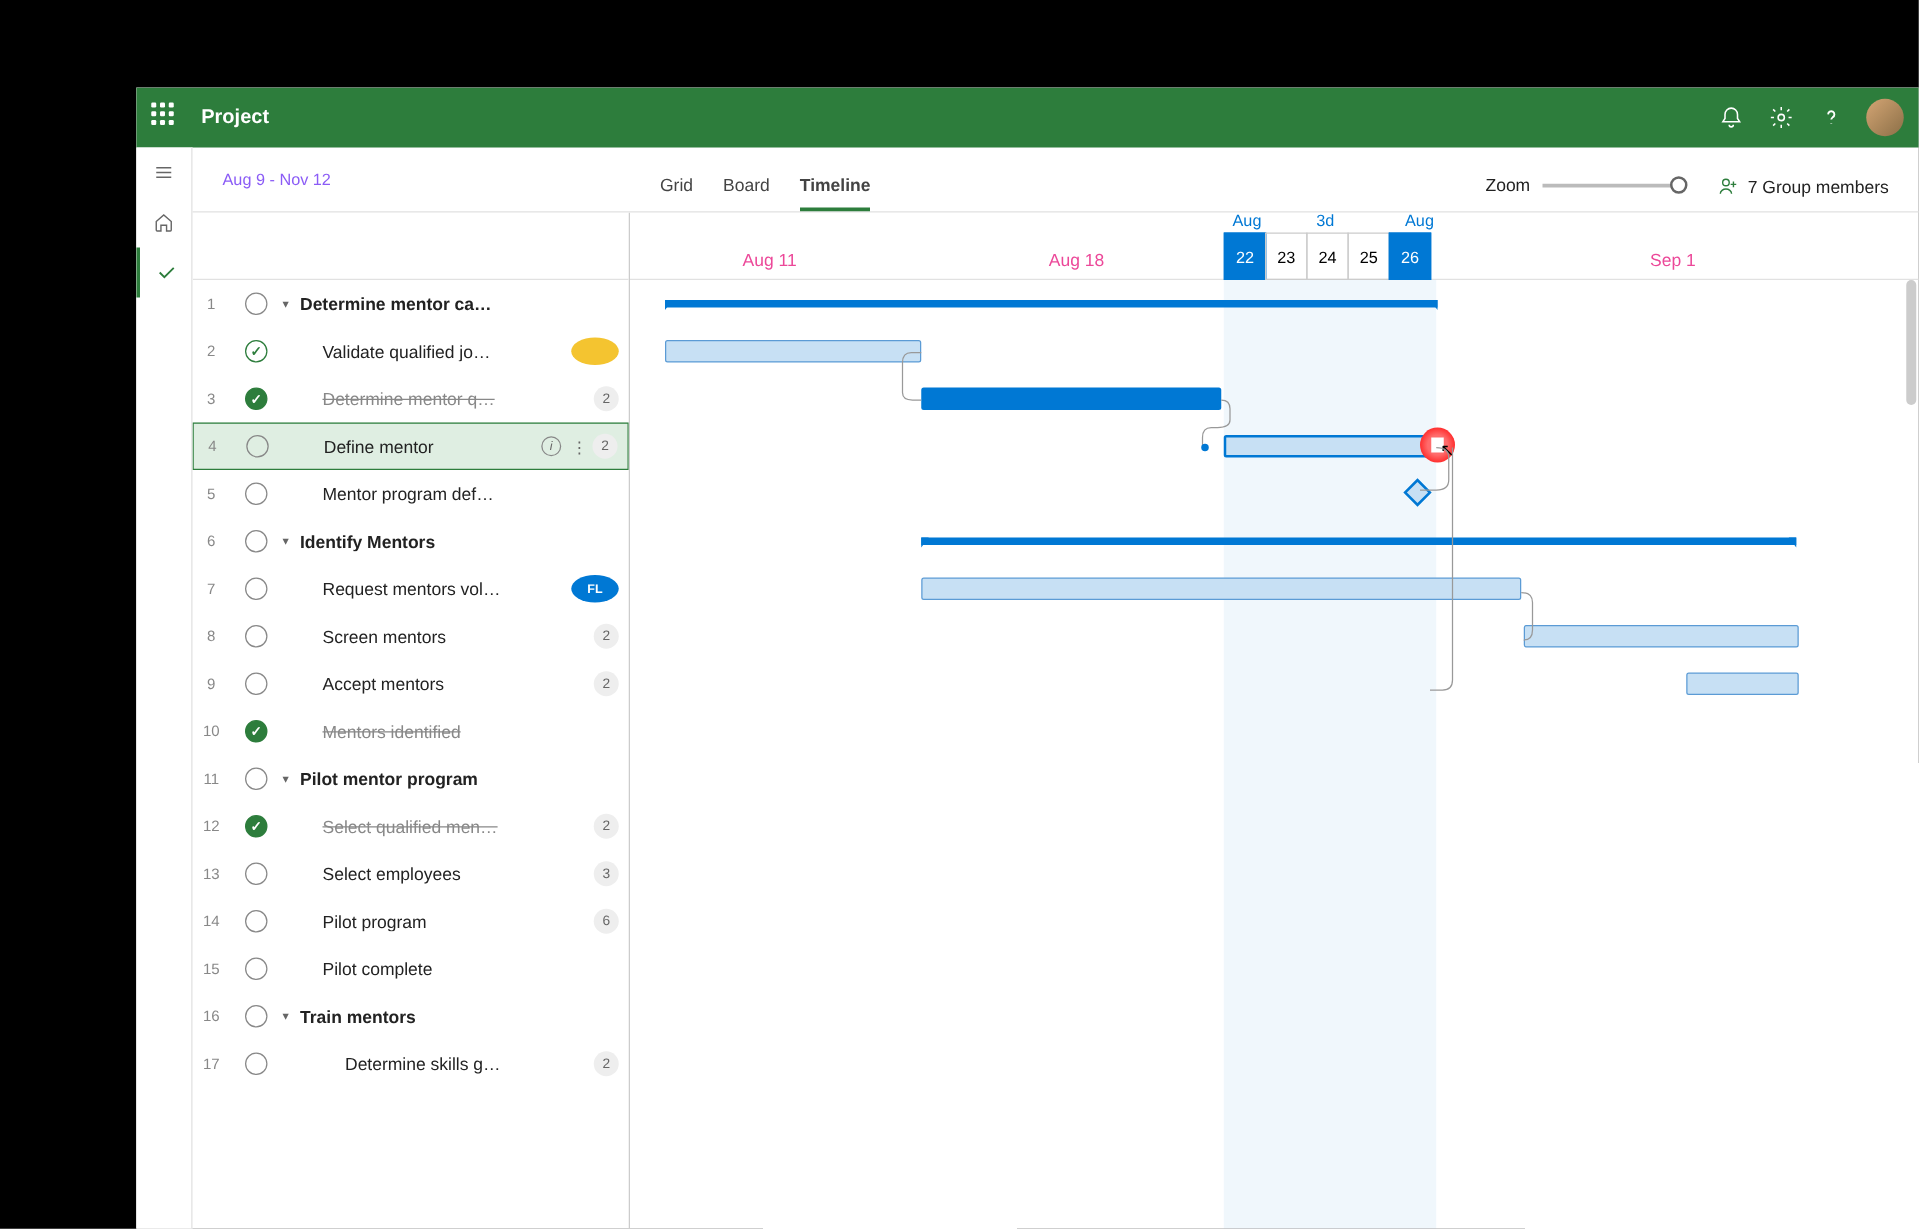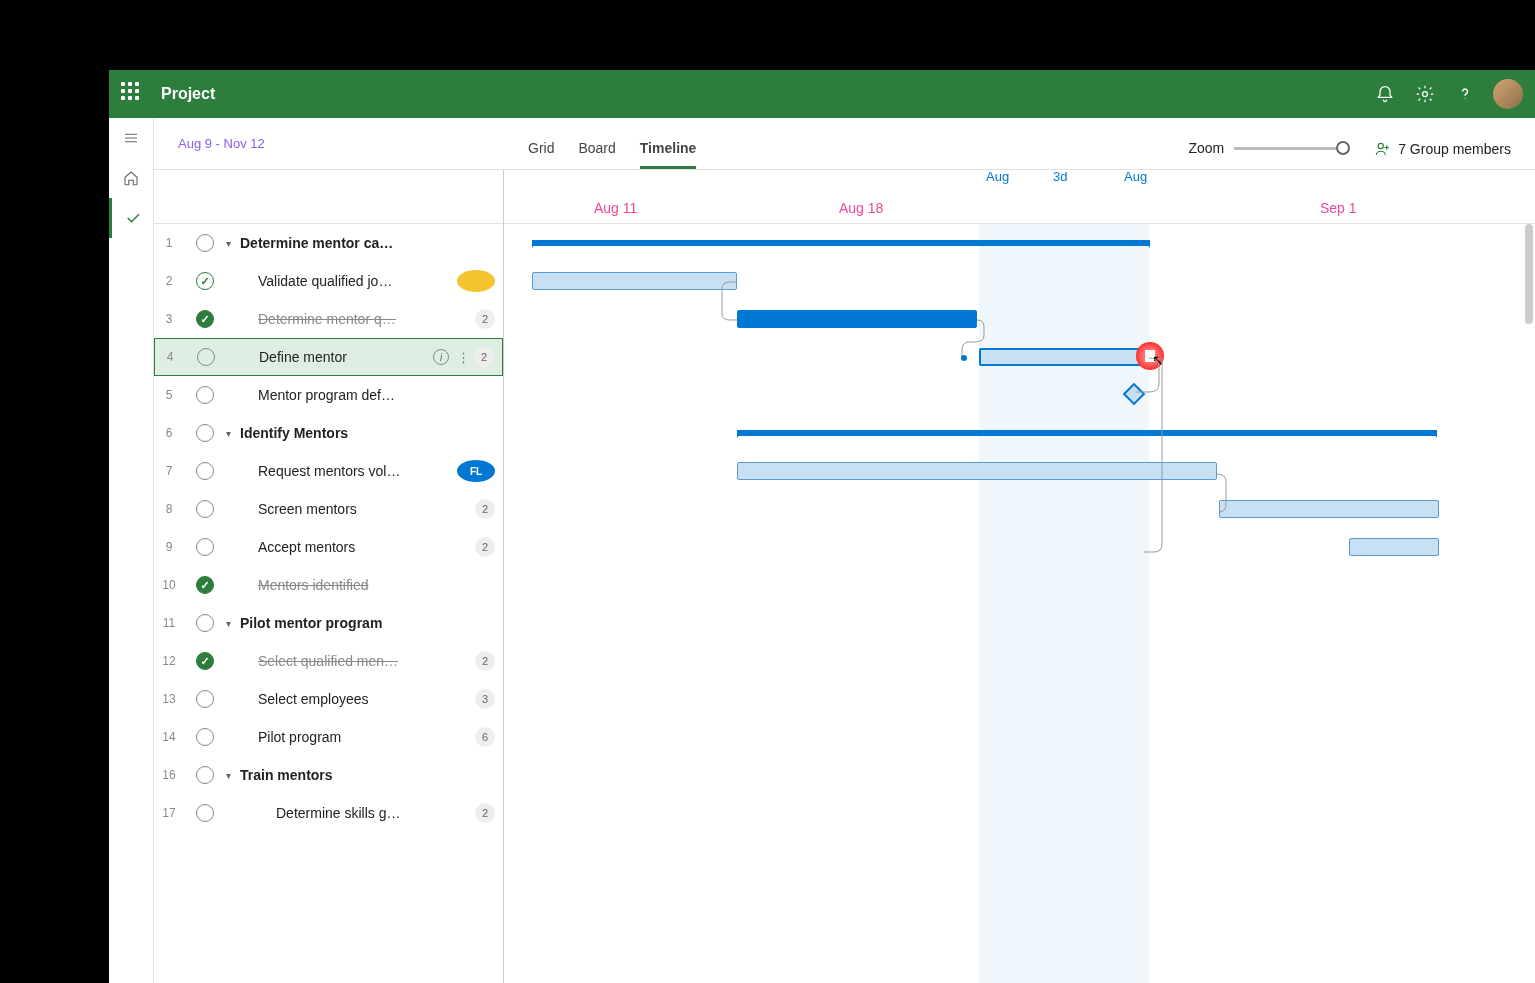--- a/index.html
+++ b/index.html
@@ -269,20 +269,26 @@
               <div class="task-badge">3</div>
             </div>
             <div class="task-row">
               <div class="task-num">14</div>
               <div class="task-check"></div>
               <div class="task-expand"></div>
               <div class="task-name indent">Pilot program</div>
               <div class="task-badge">6</div>
             </div>
             <div class="task-row">
+              <div class="task-num">15</div>
+              <div class="task-check"></div>
+              <div class="task-expand"></div>
+              <div class="task-name indent">Pilot complete</div>
+            </div>
+            <div class="task-row">
               <div class="task-num">16</div>
               <div class="task-check"></div>
               <div class="task-expand">▾</div>
               <div class="task-name bold">Train mentors</div>
             </div>
             <div class="task-row">
               <div class="task-num">17</div>
               <div class="task-check"></div>
               <div class="task-expand"></div>
               <div class="task-name indent2">Determine skills g…</div>
@@ -290,20 +296,37 @@
             </div>
           </div>
       </div>
 
       <div class="timeline-area">
         <div class="timeline-header">
           <div id="major-dates">
               <div class="date-major" style="left: 90px;">Aug 11</div>
               <div class="date-major" style="left: 335px;">Aug 18</div>
               <div class="date-major" style="left: 816px;">Sep 1</div>
+            </div>
+          <div class="date-cells" id="date-cells" style="left:476px; top:16px;">
+              <div class="date-cell blue">
+                <div class="dn">22</div>
+              </div>
+              <div class="date-cell">
+                <div class="dn">23</div>
+              </div>
+              <div class="date-cell">
+                <div class="dn">24</div>
+              </div>
+              <div class="date-cell">
+                <div class="dn">25</div>
+              </div>
+              <div class="date-cell blue">
+                <div class="dn">26</div>
+              </div>
             </div>
           <span class="date-range-label" style="left:482px;">Aug</span>
           <span class="date-range-label" style="left:549px;">3d</span>
           <span class="date-range-label" style="left:620px;">Aug</span>
         </div>
         <div class="timeline-body">
           <div class="selection-shade" style="left:475px; width:170px;"></div>
           <div id="gantt-rows">
               <div class="gantt-row">
                 <div class="bar summary" style="left: 28px; width: 618px;"></div>

